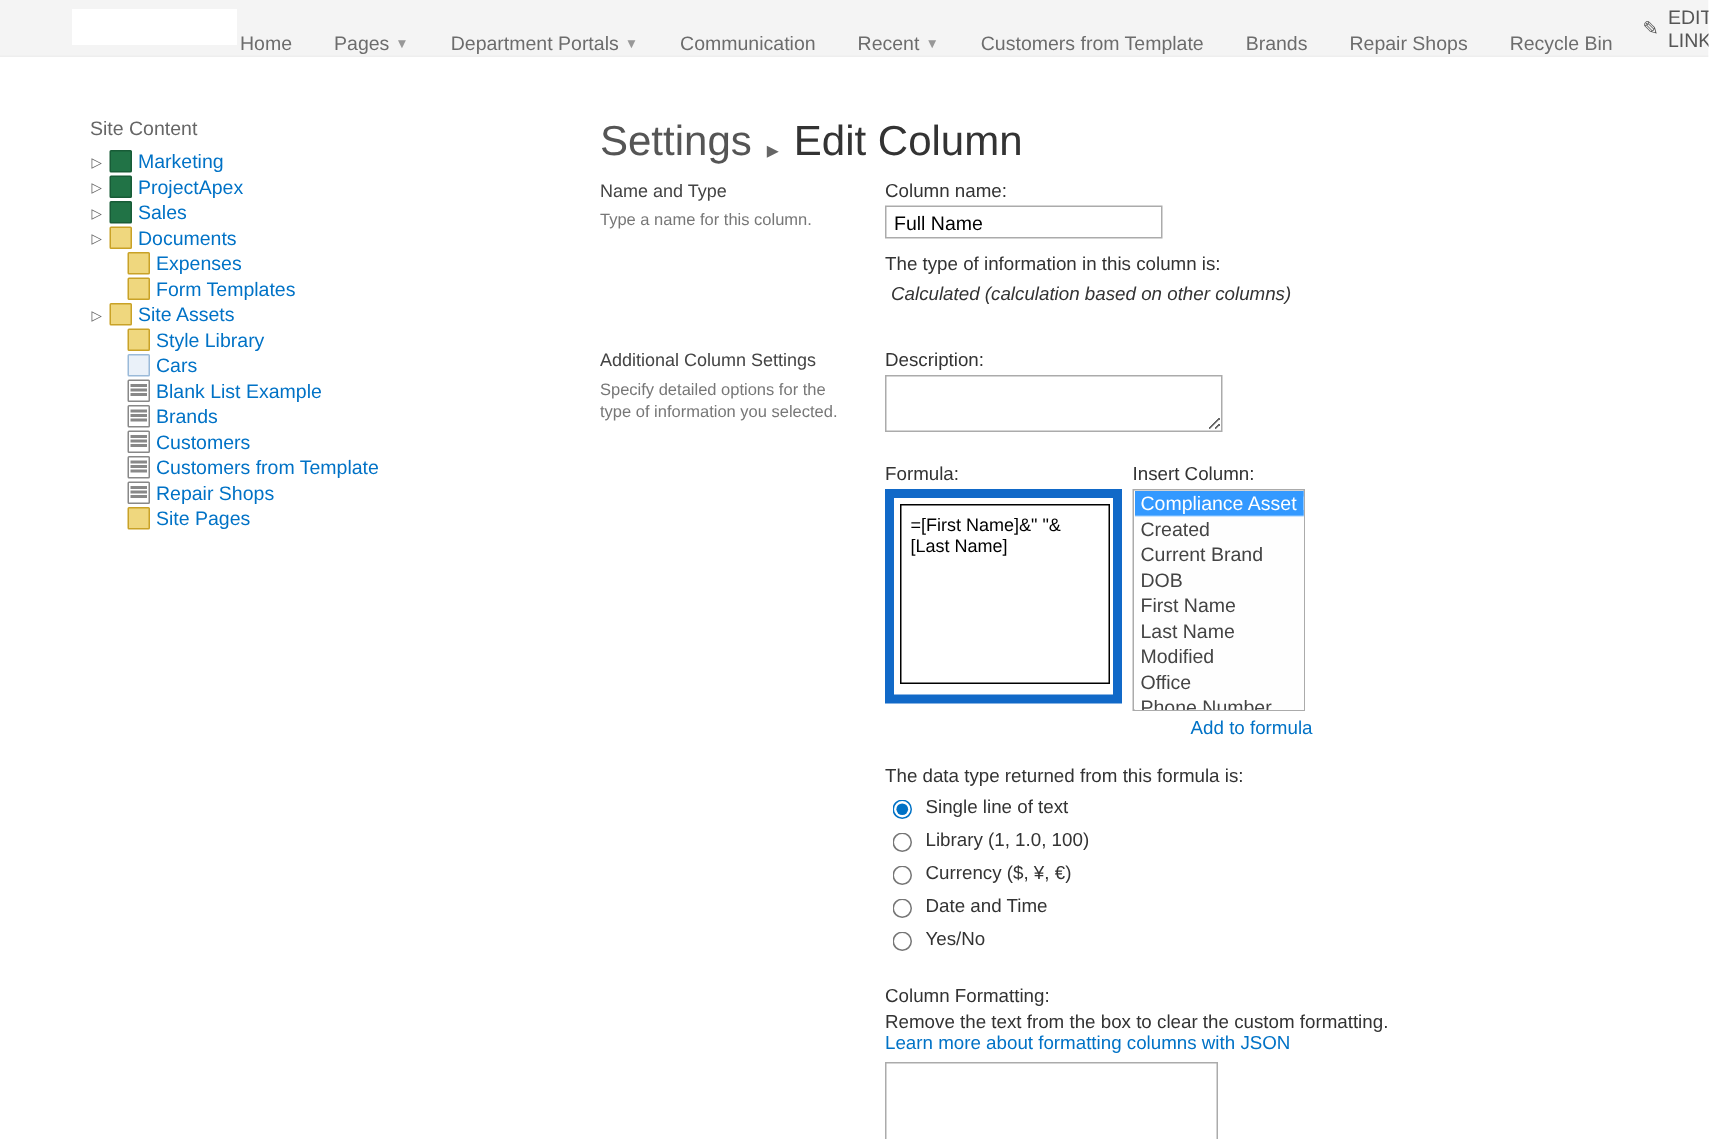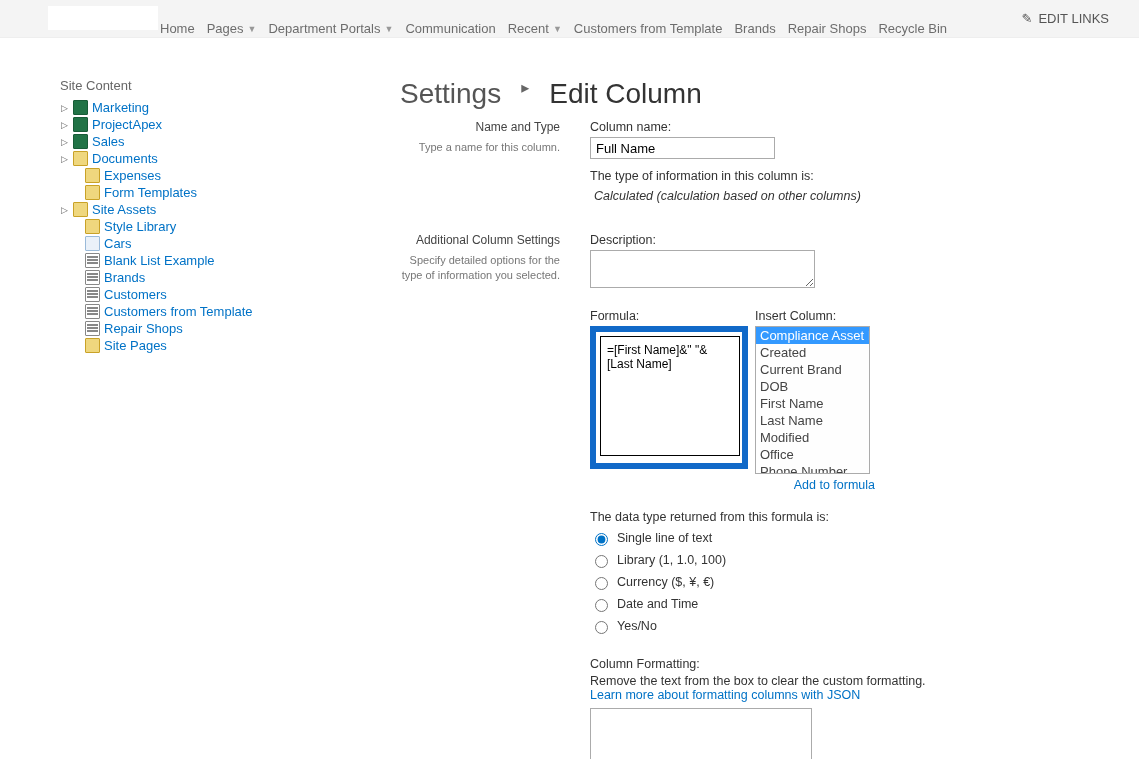--- a/index.html
+++ b/index.html
@@ -48,26 +48,26 @@
   .tree-icon.list::before { content: ""; display: block; width: 11px; height: 2px; background: #888; margin: 2px auto 0; box-shadow: 0 3px 0 #888, 0 6px 0 #888;}
   .tree-icon.pic { background: #eaf1f9; border: 1px solid #9abad9;}
   .tree-icon.folder { background: #efd77e; border-color: #c9a227;}
   .main {
     flex: 1;
     padding-left: 120px;
     max-width: 760px;
   }
   .page-title {
     font-size: 28px; font-weight: 300; color: #333; margin: 0 0 6px 0;
-    display: flex; align-items: flex-start; gap: 20px;
+    display: flex; align-items: flex-end; gap: 10px;
   }
   .bc-link { color: #555;}
   .bc-caret { font-size: 16px; color: #666;}
   .section-block { display: flex; gap: 30px; margin-top: 10px;}
-  .section-left { width: 160px; text-align: right;}
+  .section-left { width: 160px;}
   .section-label { font-size: 12px; color: #444; margin-bottom: 6px;}
   .section-help { font-size: 11px; color: #777; line-height: 1.4;}
   .section-right { flex: 1;}
   .field-label { font-size: 12.5px; color: #333; margin-bottom: 3px;}
   input[type=text].txt {
     width: 185px; height: 22px; border: 1px solid #ababab; padding: 2px 5px; font-size: 13px;
   }
   .type-text { font-size: 12.5px; color: #333; margin-top: 10px;}
   .type-val { font-size: 12.5px; color: #333; margin-top: 6px; margin-left: 4px; font-style: italic;}
   .desc-box { width: 225px; height: 38px; border: 1px solid #ababab; resize: both; font-family: inherit;}
@@ -94,21 +94,21 @@
   .col-format-block { margin-top: 20px;}
   .col-format-text { font-size: 12.5px; color: #333;}
   .col-format-link { color: #0072c6; font-size: 12.5px; cursor: pointer;}
   .json-box { width: 222px; height: 90px; border: 1px solid #ababab; margin-top: 6px; resize: none;}
 </style>
 </head>
 <body>
 
 <div class="nav-bar">
   <div class="logo-box"></div>
-  <div id="nav-items" style="display: flex; gap: 12px; align-items: center; margin-top: 20px;">
+  <div id="nav-items" style="display: flex; gap: 28px; align-items: center; margin-top: 20px;">
       <div class="nav-item">Home</div>
       <div class="nav-item">Pages <span class="nav-caret">▼</span></div>
       <div class="nav-item">Department Portals <span class="nav-caret">▼</span></div>
       <div class="nav-item">Communication</div>
       <div class="nav-item">Recent <span class="nav-caret">▼</span></div>
       <div class="nav-item">Customers from Template</div>
       <div class="nav-item">Brands</div>
       <div class="nav-item">Repair Shops</div>
       <div class="nav-item">Recycle Bin</div>
     </div>

